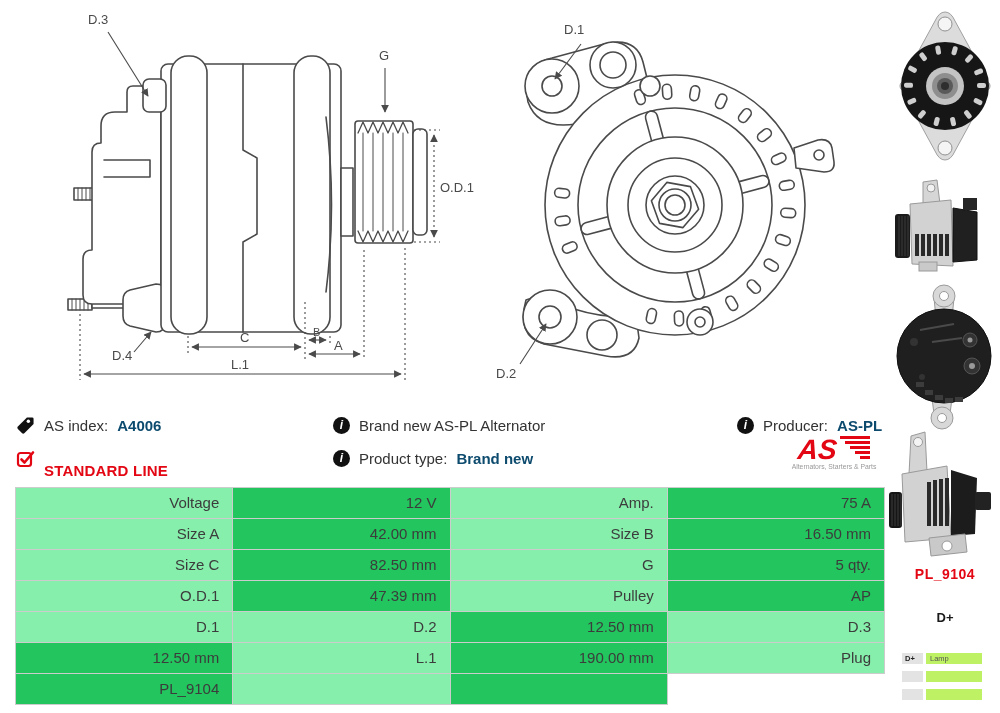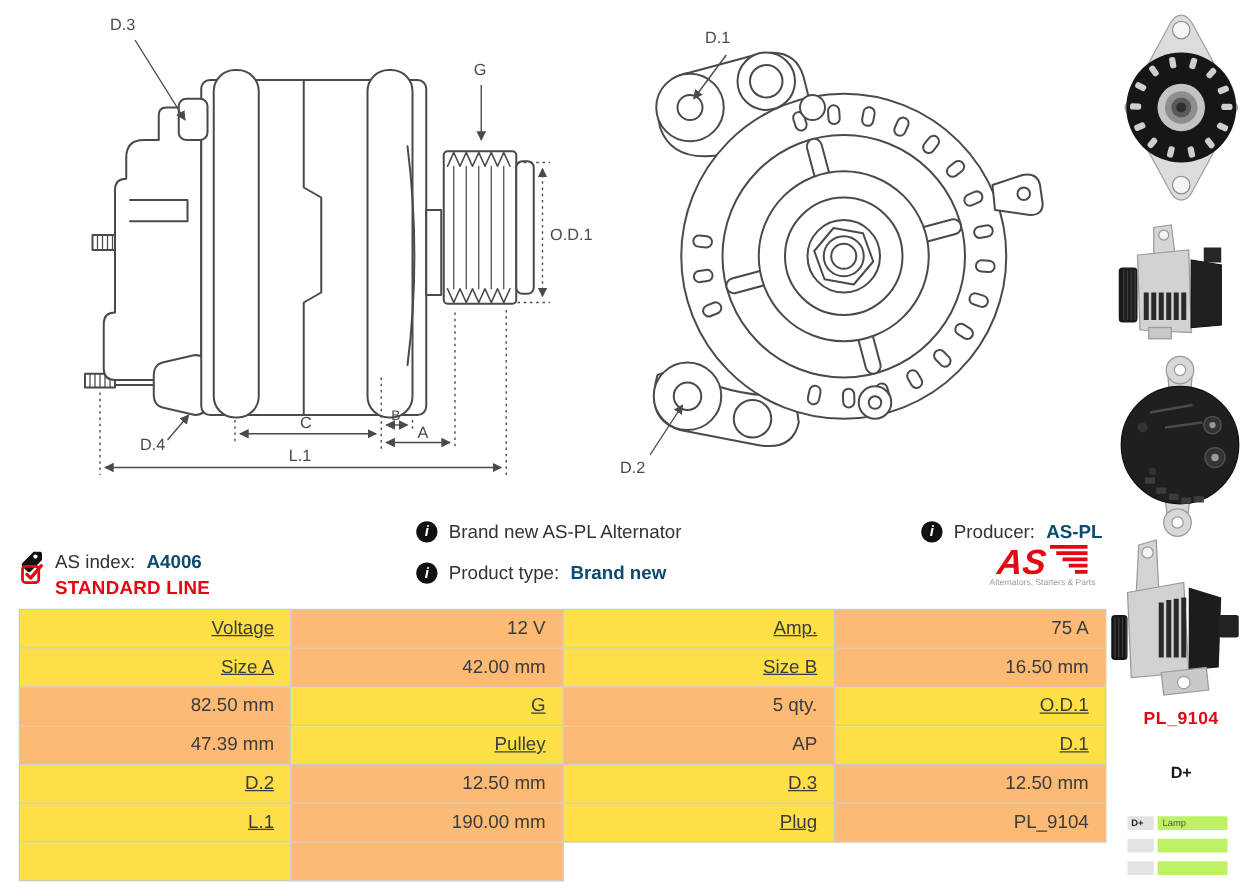--- a/index.html
+++ b/index.html
@@ -21,23 +21,23 @@
   .logo-stripes{display:flex;flex-direction:column;align-items:flex-end;gap:2px;padding-bottom:2px;}
   .logo-stripes div{height:3px;background:#e30613;}
   .s1{width:30px;} .s2{width:25px;} .s3{width:20px;} .s4{width:15px;} .s5{width:10px;}
   .logo-tagline{font-size:6.8px;color:#999;margin-top:2px;white-space:nowrap;}
 
   
   .spec{position:absolute;left:15px;top:487px;width:870px;display:grid;
         grid-template-columns:1fr 1fr 1fr 1fr;
         border-top:1px solid #ccc;border-left:1px solid #ccc;box-sizing:border-box;}
   .spec>div{height:30px;line-height:30px;border-right:1px solid #ccc;border-bottom:1px solid #ccc;
-            text-align:right;padding-right:13px;font-size:15px;color:#3c3c3c;background:#fdba74;
+            text-align:right;padding-right:13px;font-size:15px;color:#3c3c3c;background:#22c55e;
             overflow:hidden;white-space:nowrap;}
-  .spec .lab{background:#fde047;text-decoration:underline;}
+  .spec .lab{background:#86efac;}
 
   
   .photo{position:absolute;}
   .plug-code{position:absolute;left:890px;top:566px;width:110px;text-align:center;
              color:#e30613;font-weight:700;font-size:14px;letter-spacing:.5px;}
   .terminal{position:absolute;left:890px;top:610px;width:110px;text-align:center;
             color:#1a1a1a;font-weight:700;font-size:13px;}
   .mini-table{position:absolute;left:902px;top:653px;}
   .mt-row{display:flex;gap:3px;margin-bottom:7px;}
   .mt-c1{width:21px;height:11px;background:#e3e3e3;font-size:7.5px;font-weight:700;color:#222;
@@ -161,21 +161,21 @@
     <g stroke="#4a4a4a" stroke-width="1.1" fill="none">
       <path d="M103,42 L77,77" marker-end="url(#arr2)"></path>
       <path d="M42,362 L68,322" marker-end="url(#arr2)"></path>
     </g>
     <g font-size="13" fill="#4a4a4a">
       <text x="86" y="32">D.1</text>
       <text x="18" y="376">D.2</text>
     </g>
   </svg>
 
-  <div class="inforow" style="left:16px;top:414px;margin-top:24px;">
+  <div class="inforow" style="left:16px;top:414px;">
     <svg width="19" height="19" viewBox="0 0 20 20">
       <path d="M11.5,1.5 L17,1.5 A1.5,1.5 0 0 1 18.5,3 L18.5,8.5 L9,18 A2,2 0 0 1 6.2,18 L2,13.8 A2,2 0 0 1 2,11 Z" fill="#111"></path>
       <circle cx="13" cy="5.5" r="1.8" fill="#fff"></circle>
     </svg>
     <span>AS index:</span>
     <span class="val">A4006</span>
   </div>
 
   <div class="inforow" style="left:333px;top:414px;">
     <span class="info-icon">i</span>
@@ -220,20 +220,21 @@
     <div class="lab">Voltage</div>
     <div>12 V</div>
     <div class="lab">Amp.</div>
     <div>75 A</div>
 
     <div class="lab">Size A</div>
     <div>42.00 mm</div>
     <div class="lab">Size B</div>
     <div>16.50 mm</div>
 
+    <div class="lab">Size C</div>
     <div>82.50 mm</div>
     <div class="lab">G</div>
     <div>5 qty.</div>
 
     <div class="lab">O.D.1</div>
     <div>47.39 mm</div>
     <div class="lab">Pulley</div>
     <div>AP</div>
 
     <div class="lab">D.1</div>

